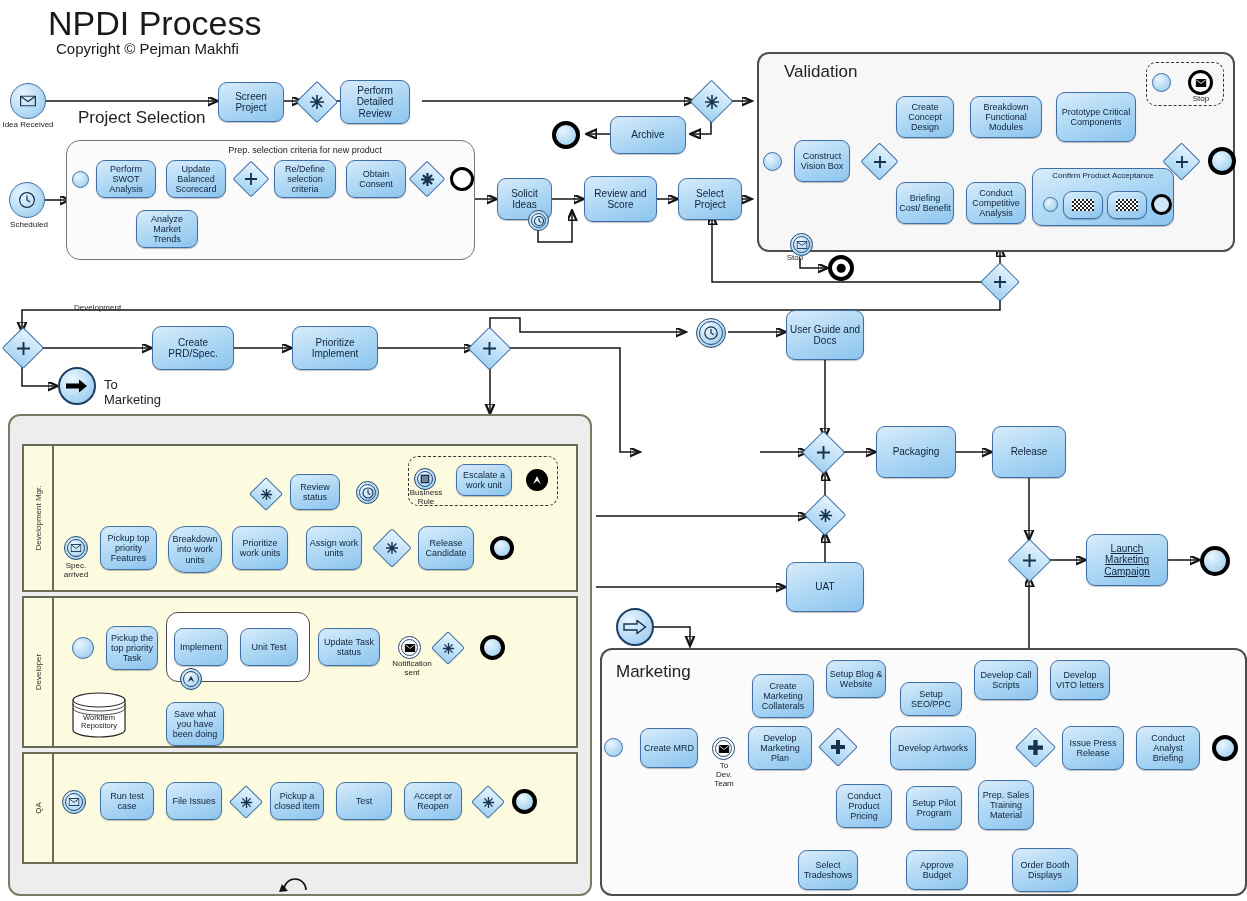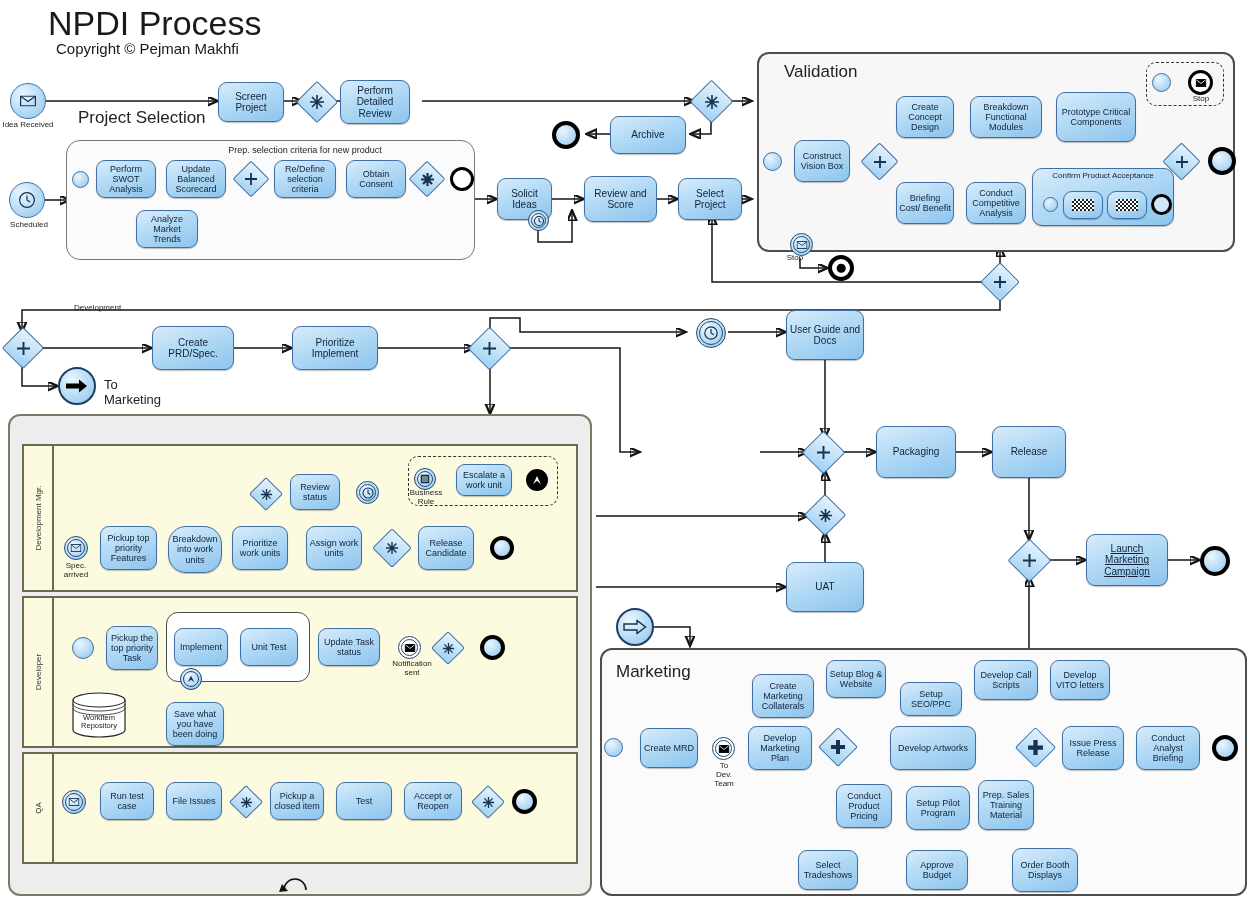--- a/index.html
+++ b/index.html
@@ -655,21 +655,21 @@
 
   <div class="task" style="left:752px;top:674px;width:62px;height:44px;">Create Marketing Collaterals</div>
   <div class="task" style="left:826px;top:660px;width:60px;height:38px;">Setup Blog &amp; Website</div>
   <div class="task" style="left:900px;top:664px;width:62px;height:34px;margin-top:18px;">Setup SEO/PPC</div>
   <div class="task" style="left:974px;top:660px;width:64px;height:40px;">Develop Call Scripts</div>
   <div class="task" style="left:1050px;top:660px;width:60px;height:40px;">Develop VITO letters</div>
 
   <div class="task" style="left:890px;top:726px;width:86px;height:44px;">Develop Artworks</div>
 
   <div class="task" style="left:836px;top:784px;width:56px;height:44px;">Conduct Product Pricing</div>
-  <div class="task" style="left:906px;top:786px;width:64px;height:44px;border-radius:10px;">Setup Pilot Program</div>
+  <div class="task" style="left:906px;top:786px;width:56px;height:44px;">Setup Pilot Program</div>
   <div class="task" style="left:978px;top:780px;width:56px;height:50px;">Prep. Sales Training Material</div>
 
   <div class="task" style="left:798px;top:850px;width:60px;height:40px;">Select Tradeshows</div>
   <div class="task" style="left:906px;top:850px;width:62px;height:40px;">Approve Budget</div>
   <div class="task" style="left:1012px;top:848px;width:66px;height:44px;">Order Booth Displays</div>
 
   <div class="gw" style="left:1021px;top:733px;width:29px;height:29px;">
     <i></i>
     <span class="sym">
       <svg width="17" height="17" viewBox="0 0 16 16">

